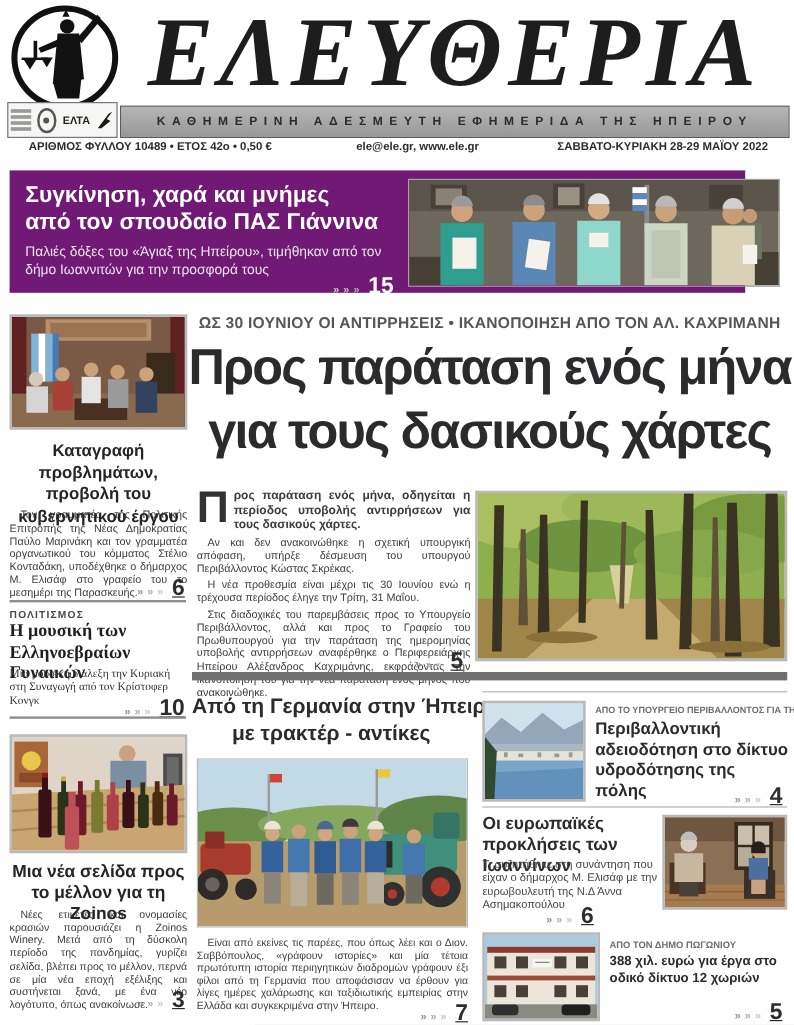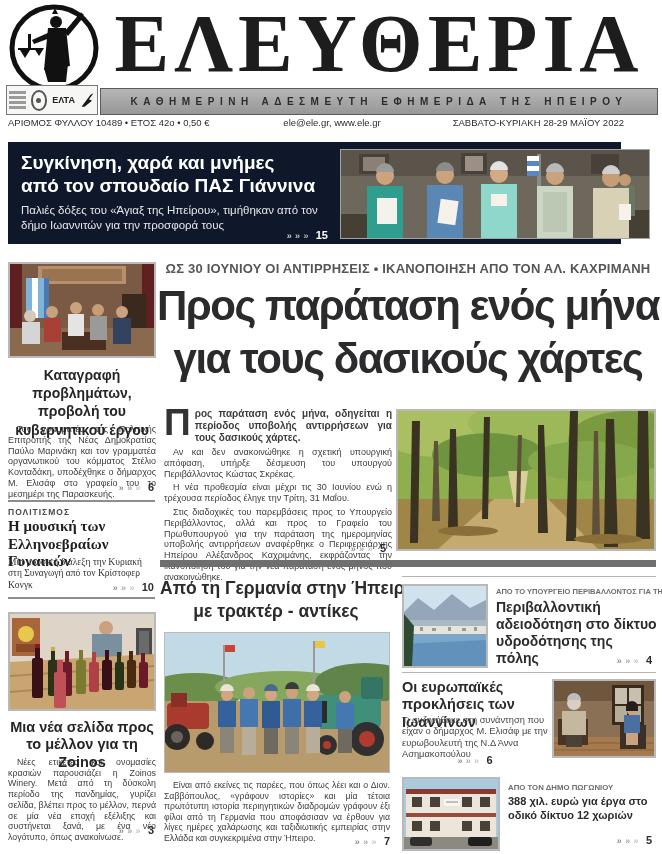--- a/index.html
+++ b/index.html
@@ -4,38 +4,38 @@
 <style>
   html,body{margin:0;padding:0;background:#e8e8e8;}
   #page{position:relative;width:662px;height:854px;background:#ffffff;overflow:hidden;
         font-family:"Liberation Sans",sans-serif;color:#2f2f2f;}
   .abs{position:absolute;}
 
   
   .m-logo{left:8px;top:4px;width:92px;height:88px;}
   .m-title{left:100px;top:0px;width:558px;height:86px;text-align:center;
            font-family:"Liberation Serif",serif;font-weight:bold;font-size:82px;line-height:88px;
-           letter-spacing:5px;color:#1d1d1d;white-space:nowrap;}
+           letter-spacing:5px;color:#1d1d1d;white-space:nowrap;font-style:italic;}
   .m-tagbar{left:100px;top:88px;width:556px;height:25px;border:1px solid #5a5a5a;
             background:linear-gradient(#b6b6b6,#979797);display:flex;align-items:center;justify-content:center;}
   .m-tagbar span{font-weight:bold;font-size:10px;letter-spacing:5.5px;color:#2c2c2c;white-space:nowrap;}
   .m-stamp{left:6px;top:85px;width:92px;height:30px;border:1px solid #777;background:#f6f6f4;
            display:flex;align-items:center;gap:5px;padding:2px;box-sizing:border-box;}
   .m-stamp .lines{display:flex;flex-direction:column;gap:2px;width:22px;}
   .m-stamp .lines i{display:block;height:3px;background:#9a9a9a;}
   .m-stamp .ring{width:17px;height:17px;border:2px solid #555;border-radius:50%;display:flex;align-items:center;justify-content:center;}
   .m-stamp .ring i{width:5px;height:5px;background:#555;border-radius:50%;}
   .m-stamp .elta{font-weight:bold;font-size:9px;color:#222;}
-  .m-info{left:0;top:117px;width:632px;height:13px;font-weight:normal;font-size:9.5px;color:#2d2d2d;}
+  .m-info{left:16px;top:117px;width:632px;height:13px;font-weight:bold;font-size:9.5px;color:#2d2d2d;}
   .m-info .i-l{position:absolute;left:8px;}
   .m-info .i-c{position:absolute;left:0;right:0;text-align:center;padding-left:32px;}
   .m-info .i-r{position:absolute;right:8px;}
 
   
-  .banner{left:8px;top:142px;width:613px;height:102px;background:#0f172a;}
+  .banner{left:8px;top:142px;width:613px;height:102px;background:#701a75;}
   .bt{left:13px;font-weight:bold;font-size:19px;color:#ffffff;white-space:nowrap;}
   .bt1{top:10px;} .bt2{top:33px;}
   .bsub{left:13px;top:61px;width:318px;font-size:11.5px;line-height:1.28;color:#e6e6e6;}
   .bpg{left:210px;top:86px;width:110px;text-align:right;}
   .bpg .n{color:#fff;}
   .bphoto{left:332px;top:7px;width:308px;height:88px;border:1px solid #a3a3a3;overflow:hidden;}
 
   
   .kicker{left:158px;top:261px;width:500px;text-align:center;font-weight:bold;font-size:13px;
           letter-spacing:0.2px;color:#55565a;white-space:nowrap;}
@@ -88,21 +88,21 @@
   .l2-sub{left:8px;top:557px;width:148px;font-family:"Liberation Serif",serif;font-size:9.5px;line-height:1.2;color:#333;}
   .l2-pg{left:8px;top:580px;width:146px;text-align:right;}
   .l-photo2{left:8px;top:612px;width:148px;height:99px;}
   .l3-h{left:8px;top:719px;width:148px;text-align:center;font-weight:bold;font-size:14.5px;line-height:1.2;color:#252525;}
   .l3-b{left:8px;top:757px;width:148px;font-size:8.8px;line-height:1.22;color:#3c3c3c;text-align:justify;text-indent:9px;}
   .l3-pg{left:8px;top:823px;width:146px;text-align:right;}
 
   
   .pg{font-weight:bold;font-size:12px;color:#2d2d2d;white-space:nowrap;}
   .pg .c1{color:#8f8f8f;font-size:9px;} .pg .c2{color:#aaaaaa;font-size:9px;} .pg .c3{color:#c6c6c6;font-size:9px;}
-  .pg .n{margin-left:4px;font-size:11px;}
+  .pg .n{margin-left:4px;font-size:19px;text-decoration:underline;}
   .bpg .c1{color:#cfcfcf;} .bpg .c2{color:#c0c0c0;} .bpg .c3{color:#b0b0b0;}
   svg{display:block;}
 </style>
 </head>
 <body>
 
 <div id="page">
 
   <div class="abs m-logo">
     <svg width="92" height="88" viewBox="0 0 92 88">

